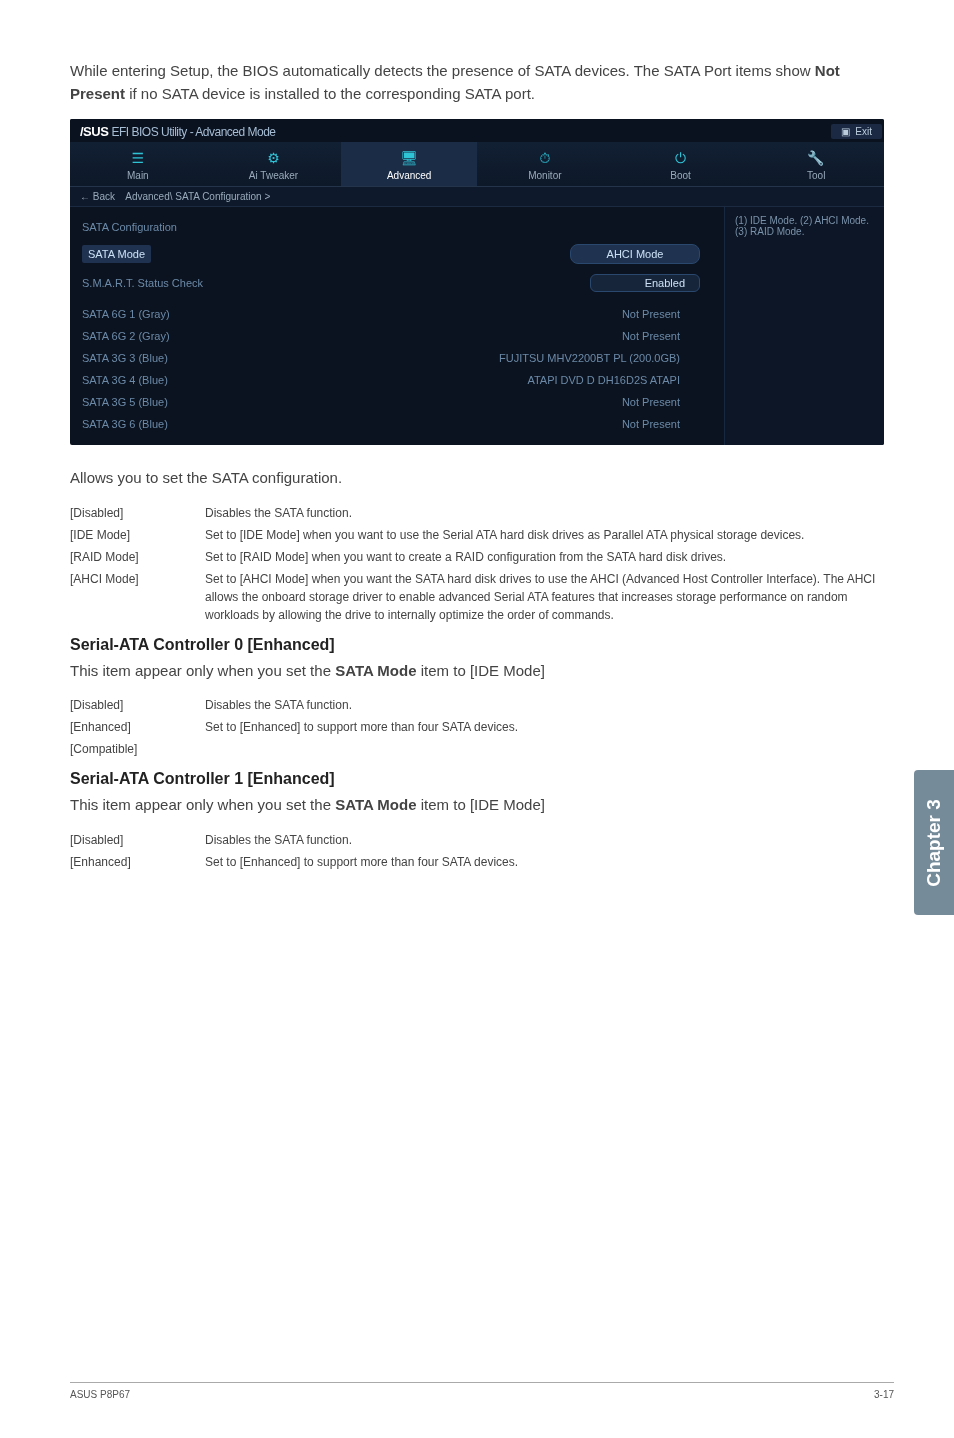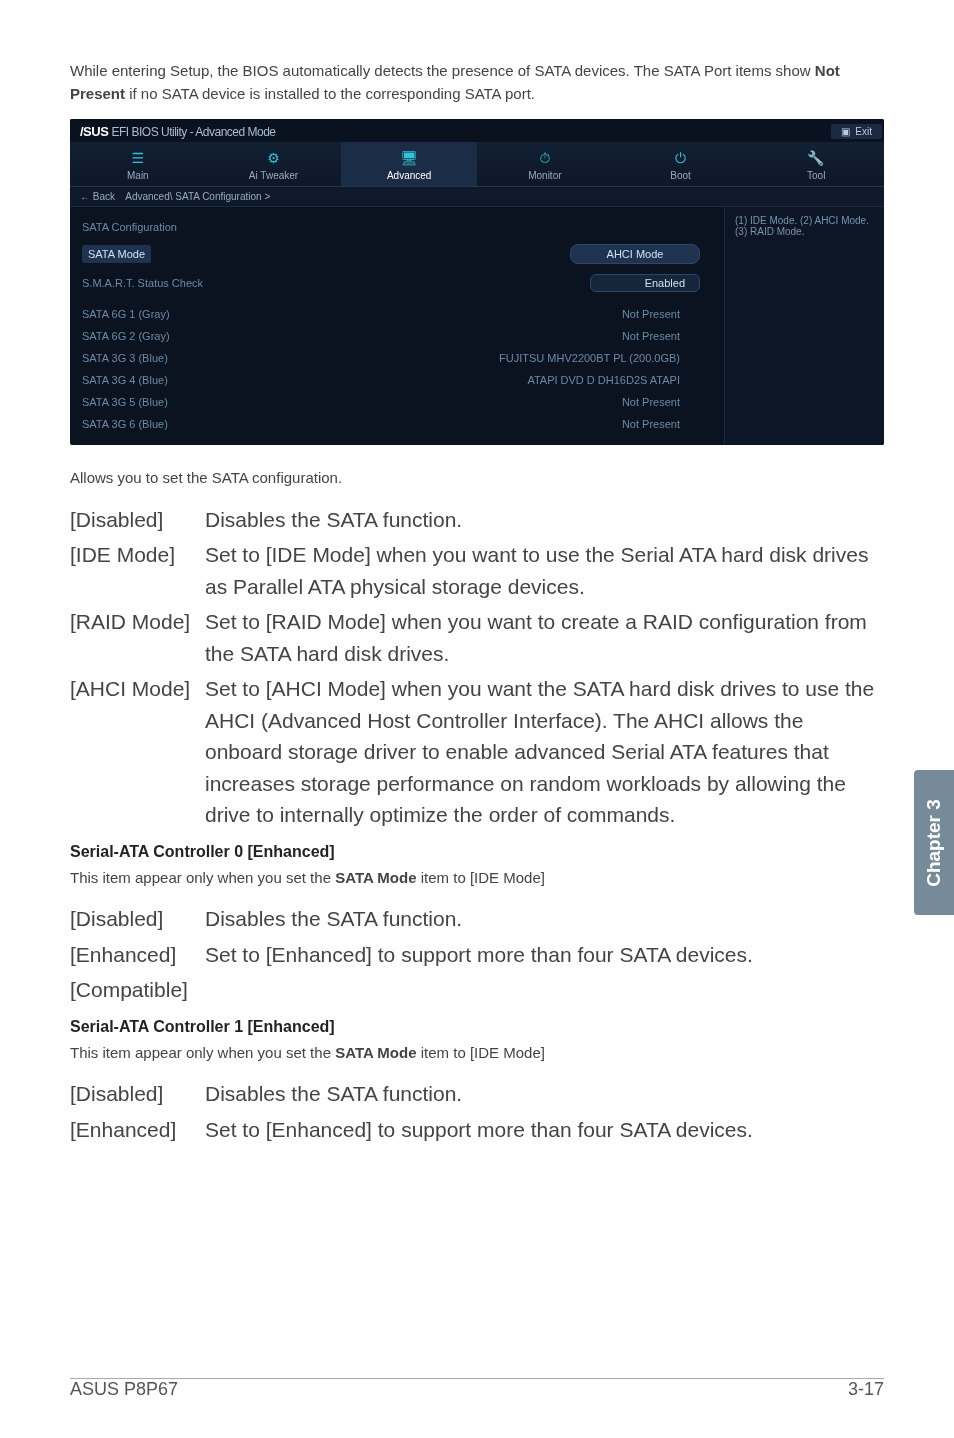--- a/index.html
+++ b/index.html
@@ -175,21 +175,21 @@
     color: #222;
     margin-top: 4px;
     margin-bottom: 6px;
   }
   .opt-table {
     margin-bottom: 12px;
   }
   .opt-row {
     display: flex;
     margin-bottom: 4px;
-    font-size: 21px;
+    font-size: 12px;
     line-height: 1.5;
     color: #444;
   }
   .opt-key {
     width: 135px;
     flex-shrink: 0;
   }
   .opt-val {
     flex: 1;
   }
@@ -209,26 +209,27 @@
     transform: rotate(-90deg);
     color: #fff;
     font-weight: bold;
     font-size: 19px;
     white-space: nowrap;
   }
   .footer {
     position: absolute;
     bottom: 38px;
     left: 70px;
-    right: 70px;
+    right: 60px;
     display: flex;
     justify-content: space-between;
-    font-size: 18px;
+    font-size: 10px;
     color: #555;
     border-top: 1px solid #aaa;
+    padding-top: 6px;
   }
 </style>
 </head>
 <body>
 
 <div class="page">
 
 
   <p class="body-text">
     <span>While entering Setup, the BIOS automatically detects the presence of SATA devices. The SATA Port items show </span><span class="bold">Not Present</span><span> if no SATA device is installed to the corresponding SATA port.</span>

